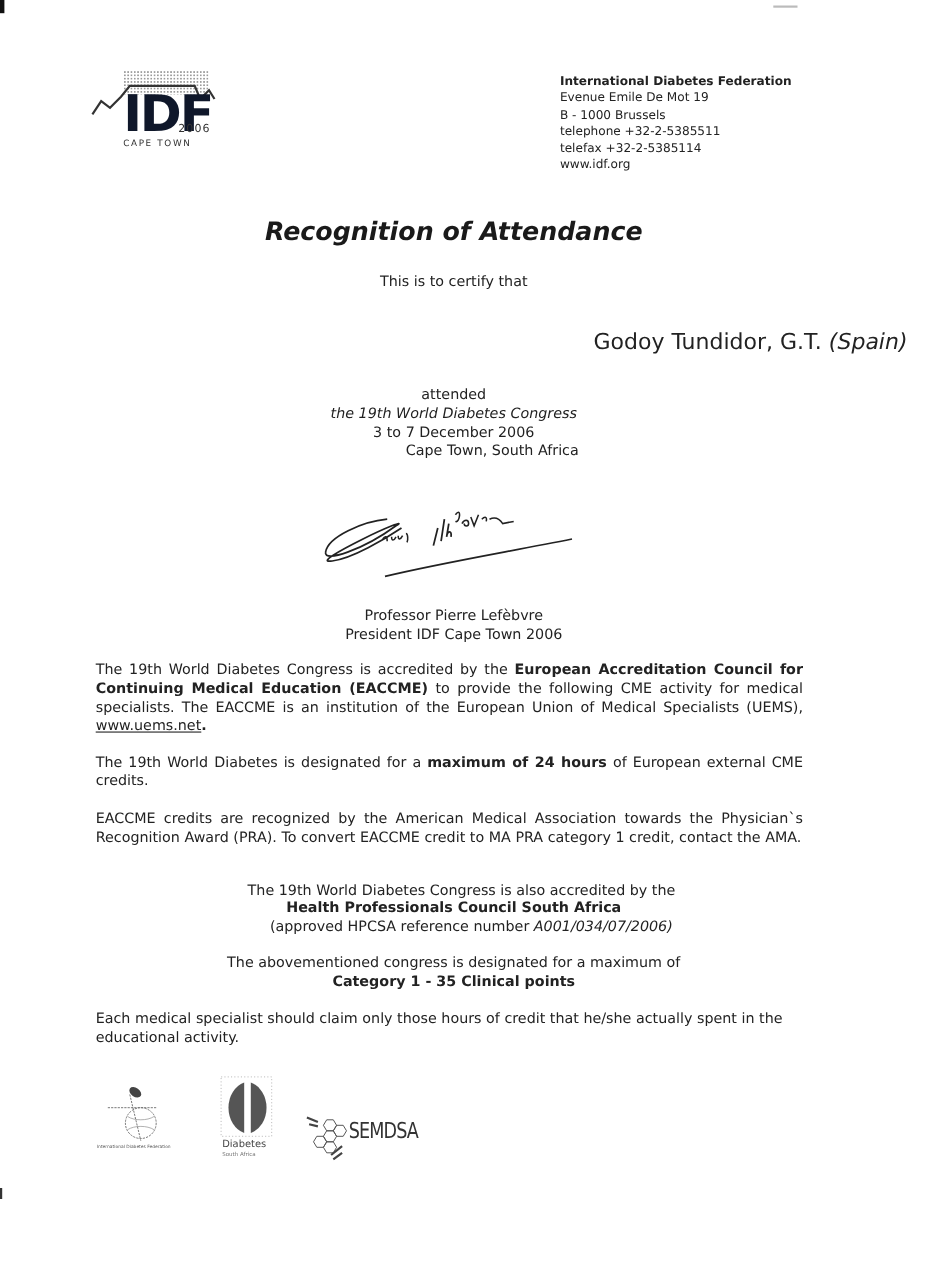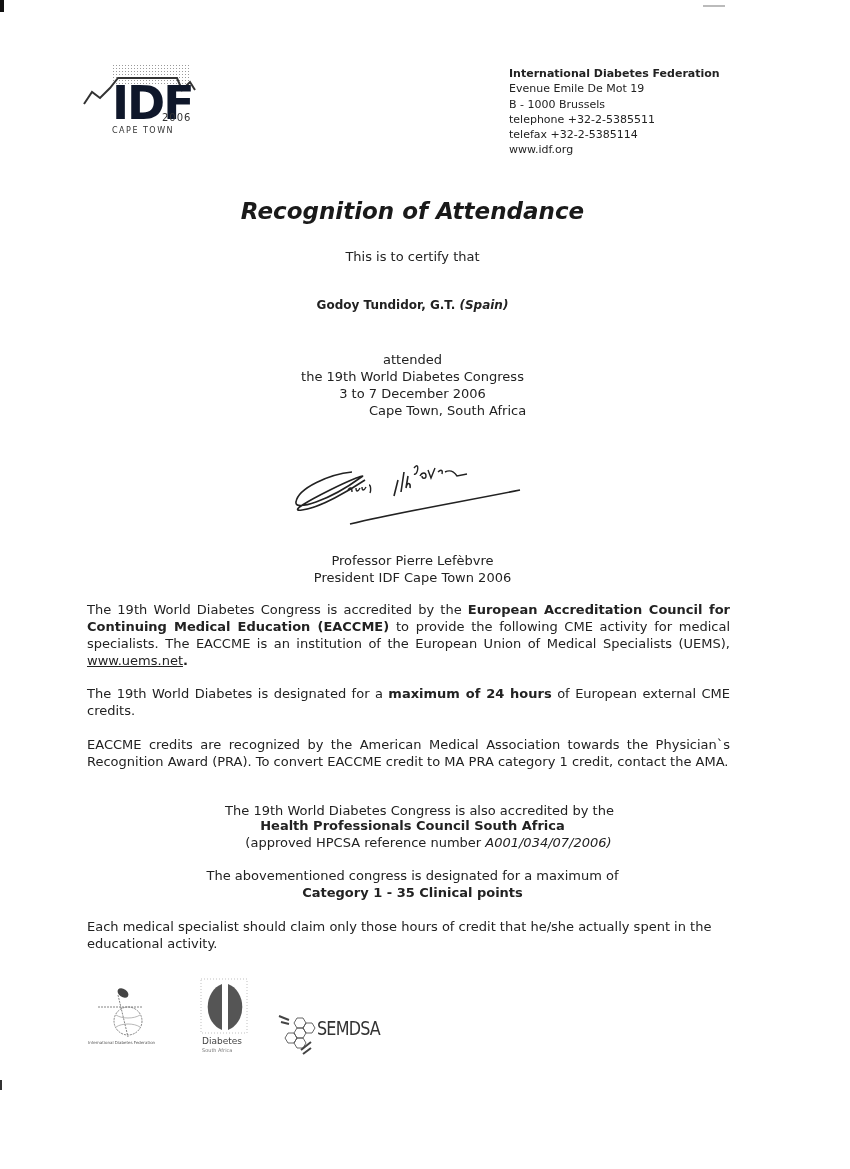--- a/index.html
+++ b/index.html
@@ -30,21 +30,21 @@
 
   
   .address { left: 509px; top: 66px; font-size: 11px; line-height: 15.3px; color: #222; }
   .address .org { font-weight: bold; font-size: 11px; }
 
   .title {
     left: 0; width: 825px; top: 198px; text-align: center;
     font-size: 23px; font-weight: bold; font-style: italic; color: #1a1a1a;
   }
   .center-line { left: 0; width: 825px; text-align: center; font-size: 13px; color: #222; }
-  .name { font-size: 12px; font-weight: bold; }
+  .name { font-size: 20px; font-weight: normal; text-align: right; }
   .name .country { font-style: italic; }
 
   .sig { left: 290px; top: 450px; width: 240px; height: 80px; }
 
   .para {
     left: 87px; width: 643px; font-size: 13px; line-height: 17px; color: #222;
     text-align: justify;
   }
   .para b { font-weight: bold; }
   .para .link { text-decoration: underline; }
@@ -84,21 +84,21 @@
 
 <div class="abs title">Recognition of Attendance</div>
 <div class="abs center-line" style="top:249px;">This is to certify that</div>
 
 <div class="abs center-line name" style="top:298px;">
   <span>Godoy Tundidor, G.T.</span>
   <span class="country">(Spain)</span>
 </div>
 
 <div class="abs center-line" style="top:352px;">attended</div>
-<div class="abs center-line" style="top:369px;">the 19th World Diabetes Congress</div>
+<div class="abs center-line" style="top:369px;font-style:italic;">the 19th World Diabetes Congress</div>
 <div class="abs center-line" style="top:386px;">3 to 7 December 2006</div>
 <div class="abs center-line" style="top:403px;padding-left:35px;">Cape Town, South Africa</div>
 
 <svg class="abs sig" viewBox="0 0 240 80">
   <path d="M62,22 C40,24 8,38 6,52 C4,62 40,50 70,28 C80,22 60,30 40,40 C20,50 -2,62 12,60 C30,58 60,40 75,30" fill="none" stroke="#222" stroke-width="1.6"></path>
   <path d="M58,40 c2,-3 4,-3 4,2 m4,-4 c0,4 2,4 4,0 m2,-1 c0,4 2,4 4,0 m3,-2 c2,0 2,6 1,8" fill="none" stroke="#222" stroke-width="1.4"></path>
   <path d="M108,30 l-4,16 M114,22 l-3,20 M118,26 l-2,12 c1,-6 5,-6 4,0" fill="none" stroke="#222" stroke-width="1.6"></path>
   <path d="M124,18 c6,-8 4,8 0,6 m6,2 c2,-4 6,-4 6,0 c0,3 -4,3 -4,0 m6,-6 l3,8 l4,-10 m3,4 c3,-3 5,-2 4,2 m3,-2 c4,-2 8,-2 12,4 l10,-2" fill="none" stroke="#222" stroke-width="1.4"></path>
   <path d="M60,74 C110,62 170,52 230,40" fill="none" stroke="#222" stroke-width="1.6"></path>
 </svg>

